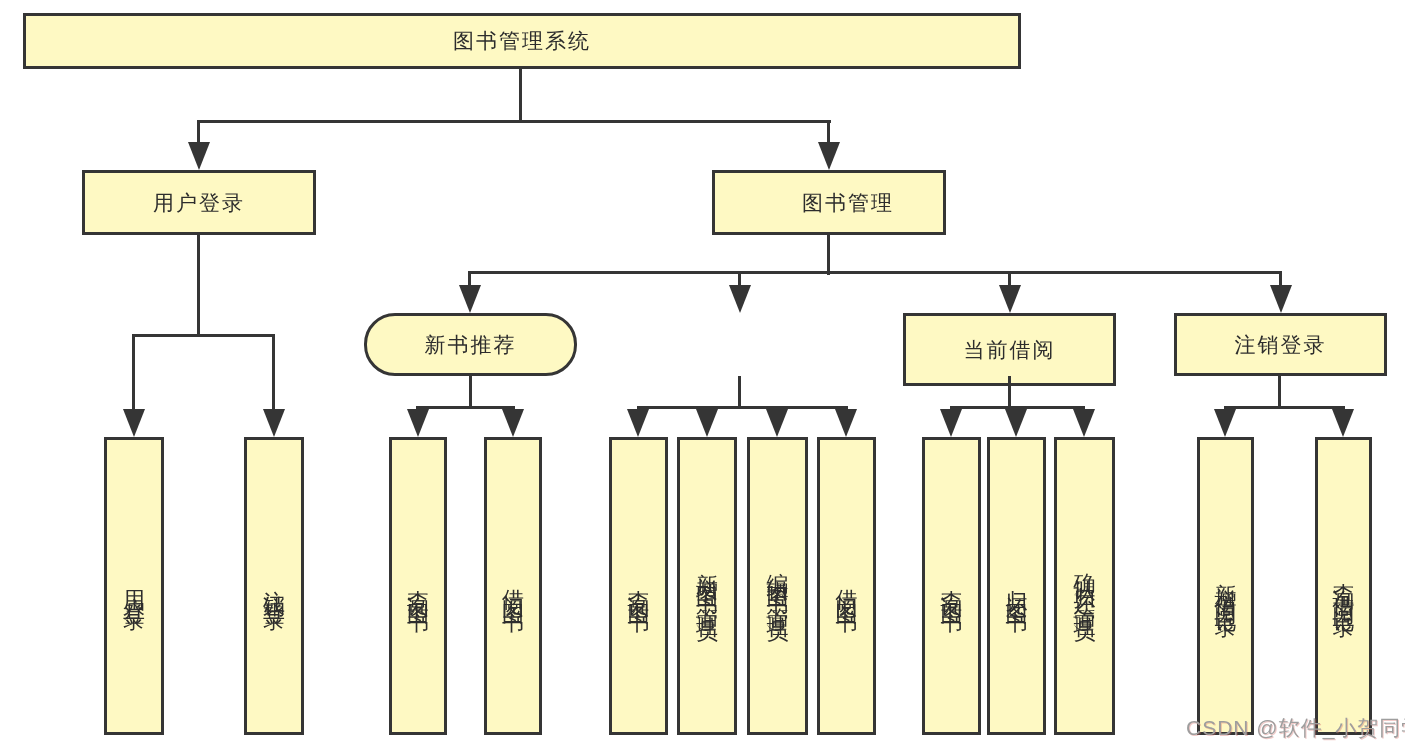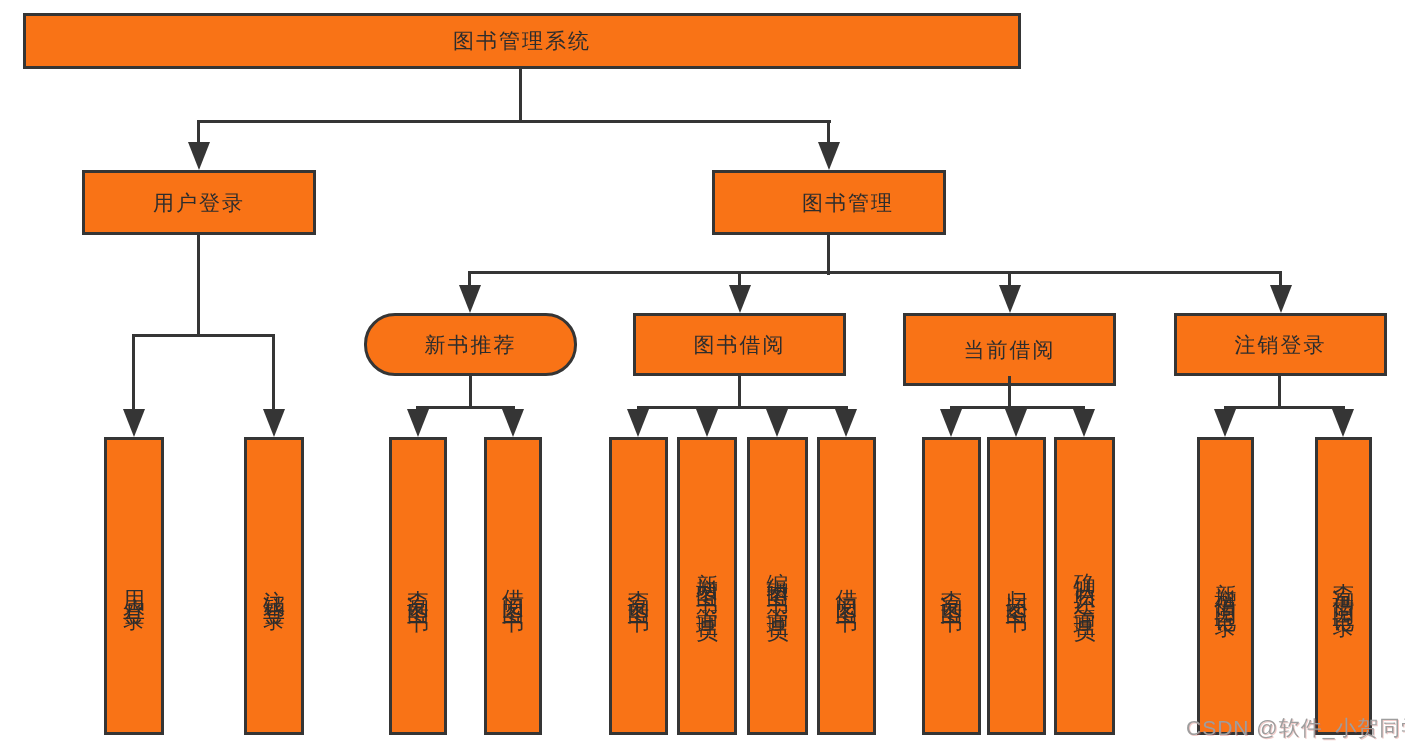--- a/index.html
+++ b/index.html
@@ -2,21 +2,21 @@
 <html><head>
 <meta charset="utf-8">
 <style>
   html,body{margin:0;padding:0;background:#fff;}
   #canvas{
     position:relative;width:1405px;height:747px;background:#ffffff;
     font-family:"Liberation Sans","DejaVu Sans",sans-serif;
     color:#2d2d2d;overflow:hidden;
   }
   .box{
-    position:absolute;box-sizing:border-box;background:#f97316;border:3px solid #353535;
+    position:absolute;box-sizing:border-box;background:#fef9c3;border:3px solid #353535;
     display:flex;align-items:center;justify-content:center;text-align:center;
   }
   .h-label{font-size:21px;letter-spacing:2px;color:#2d2d2d;}
   .v-box{
     writing-mode:vertical-rl;text-orientation:mixed;
     font-size:22px;letter-spacing:7px;color:#2d2d2d;line-height:1;
   }
   .line{position:absolute;background:#353535;}
   .arrow{
     position:absolute;width:0;height:0;
@@ -66,23 +66,20 @@
   <div class="line" style="left:738px;top:271px;width:3px;height:16px;"></div>
   <div class="arrow" style="left:729px;top:285px;"></div>
   <div class="line" style="left:1008px;top:271px;width:3px;height:16px;"></div>
   <div class="arrow" style="left:999px;top:285px;"></div>
   <div class="line" style="left:1279px;top:271px;width:3px;height:16px;"></div>
   <div class="arrow" style="left:1270px;top:285px;"></div>
 
   <div class="box" style="left:364px;top:313px;width:213px;height:63px;border-radius:31px;">
     <span class="h-label">新书推荐</span>
   </div>
-  <div class="box" style="left:633px;top:313px;width:213px;height:63px;">
-    <span class="h-label">图书借阅</span>
-  </div>
   <div class="box" style="left:903px;top:313px;width:213px;height:73px;">
     <span class="h-label">当前借阅</span>
   </div>
   <div class="box" style="left:1174px;top:313px;width:213px;height:63px;">
     <span class="h-label">注销登录</span>
   </div>
 
   <div class="line" style="left:469px;top:376px;width:3px;height:33px;"></div>
   <div class="line" style="left:416px;top:406px;width:99px;height:3px;"></div>
   <div class="arrow" style="left:407px;top:409px;"></div>

